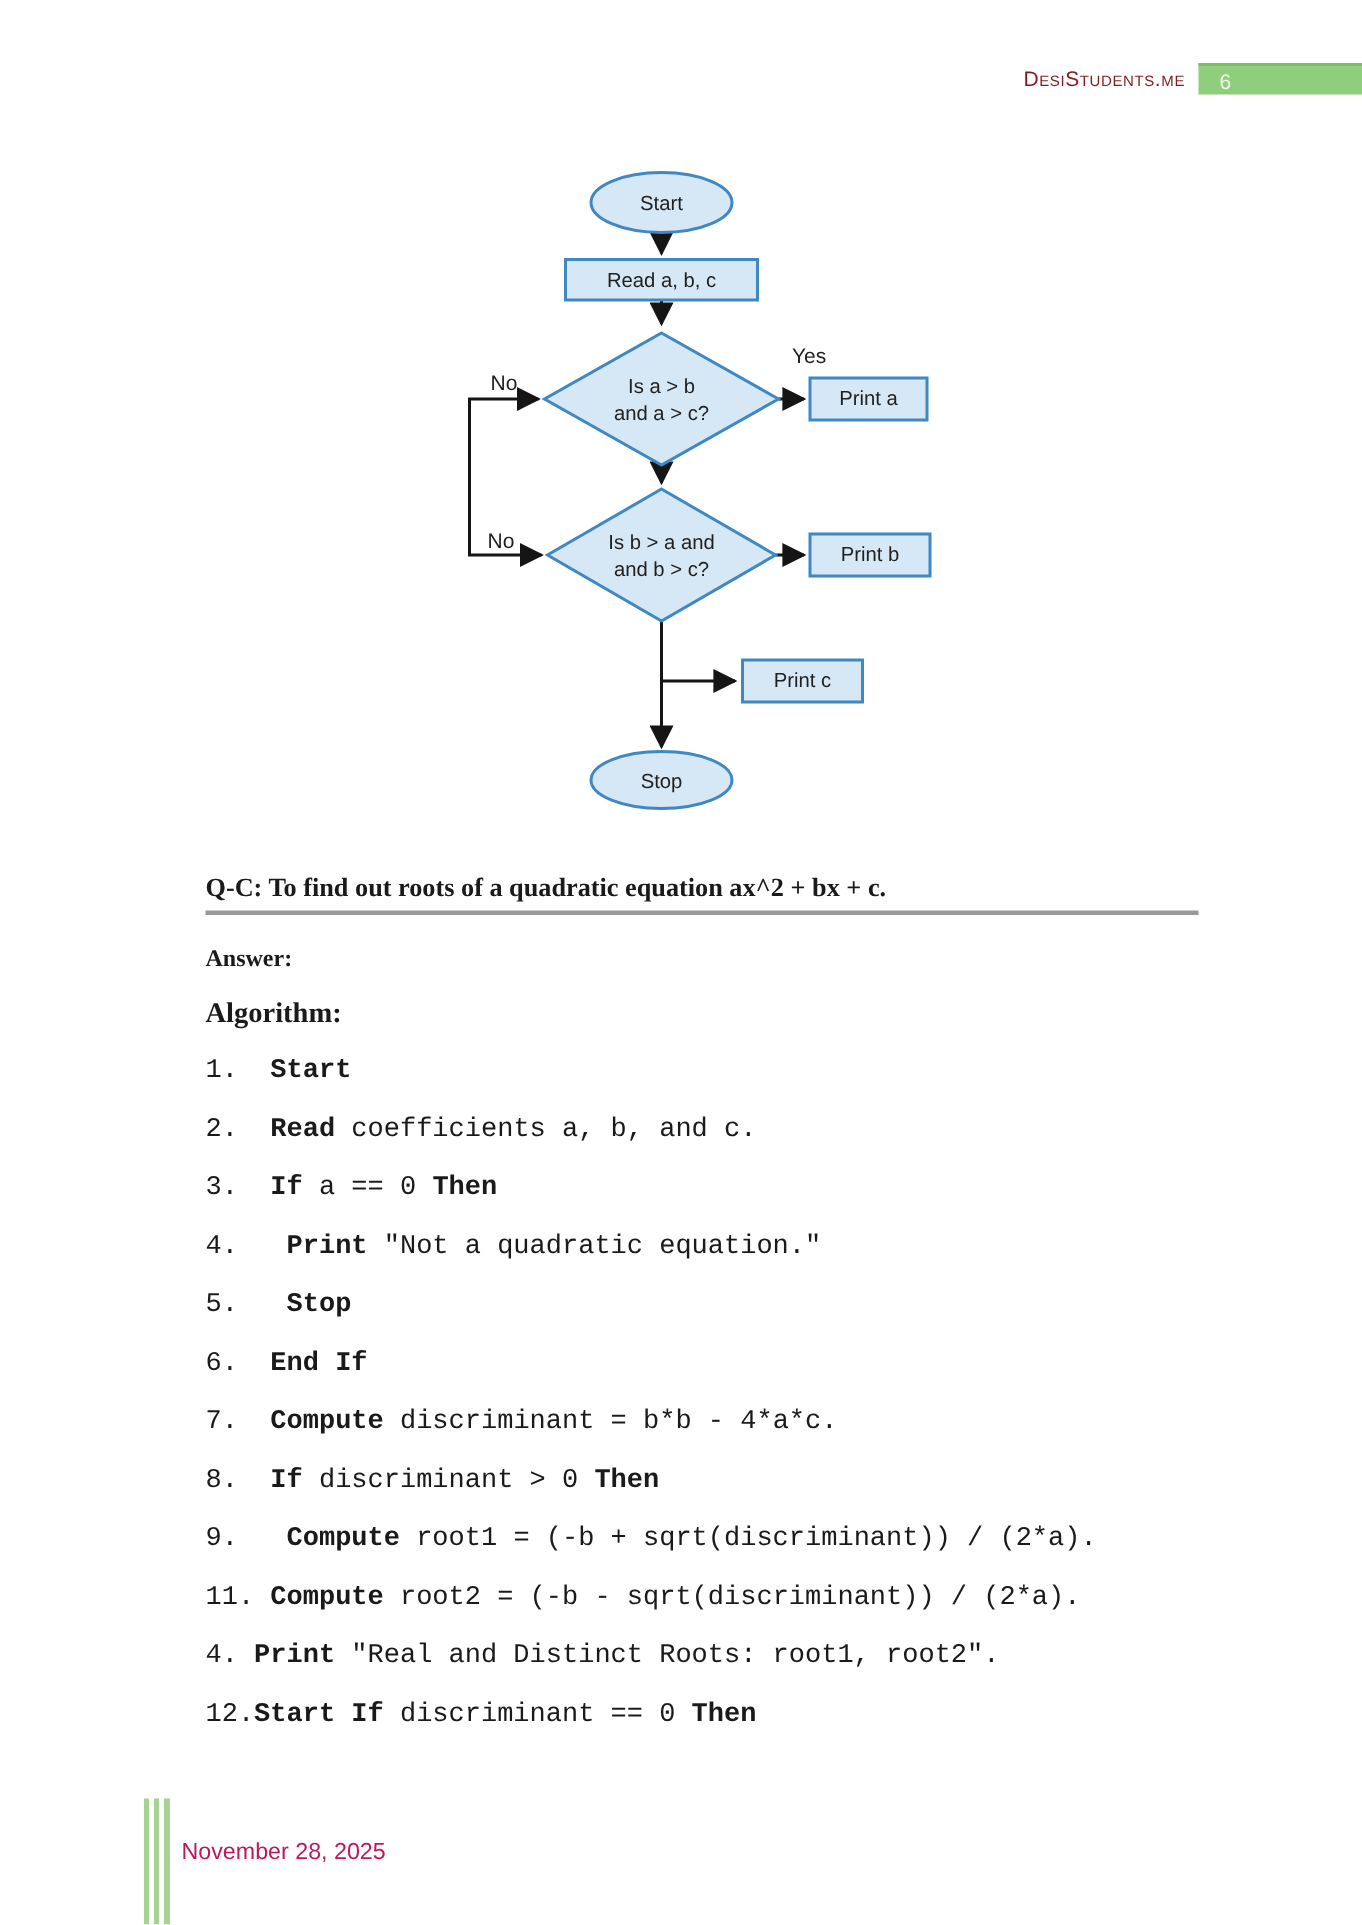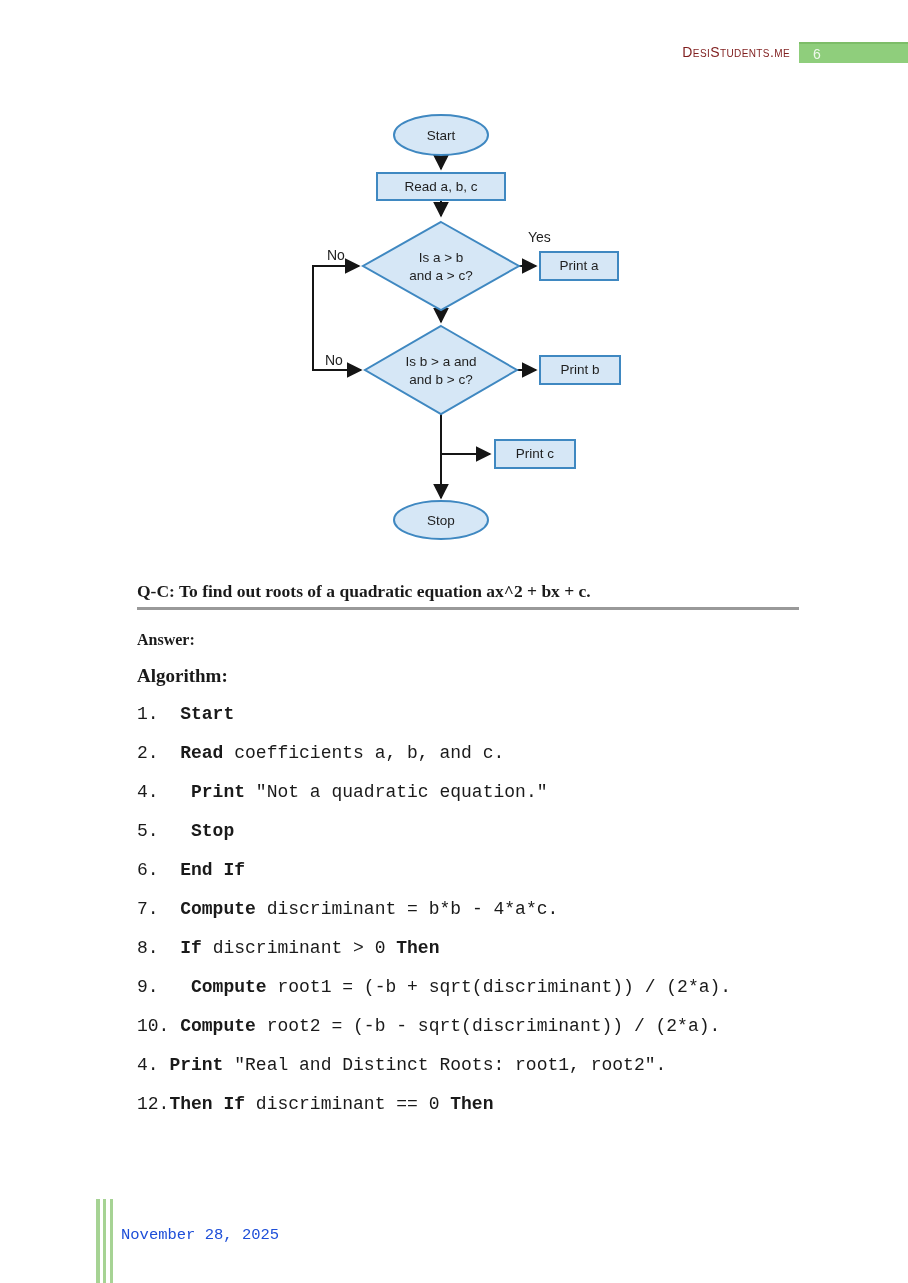--- a/index.html
+++ b/index.html
@@ -28,22 +28,22 @@
   .divider{top:607px;left:137px;width:662px;height:3px;background:#999999;border:none;}
   .answer-label{top:631px;left:137px;font-weight:bold;font-size:16px;}
   .algorithm-label{top:665px;left:137px;font-weight:bold;font-size:19px;}
   .steps{top:703px;left:137px;width:690px;list-style:none;margin:0;padding:0;}
   .steps li{font-size:18px;line-height:22px;margin-bottom:17px;white-space:pre-wrap;font-family:Liberation Mono, monospace;}
   .steps li b{font-weight:bold;}
 
   
   .footer-lines{top:1199px;left:96px;width:18px;height:84px;
     background:repeating-linear-gradient(to right,#a6d394 0px,#a6d394 3.5px,#ffffff 3.5px,#ffffff 6.8px);}
-  .footer-date{top:1226px;left:121px;font-family:Liberation Mono, monospace;
-    font-size:15.5px;color:#1d4ed8;text-align:center;}
+  .footer-date{top:1226px;left:121px;font-family:Liberation Sans, sans-serif;
+    font-size:15.5px;color:#be185d;text-align:center;}
 </style>
 </head>
 <body>
 
 <div class="abs site-name">DesiStudents.me</div>
 <div class="abs page-badge">6</div>
 
 <div class="abs flowchart">
   <svg width="350" height="445" viewBox="0 0 350 445" xmlns="http://www.w3.org/2000/svg">
     <defs>
@@ -95,25 +95,26 @@
   </svg>
 </div>
 
 <div class="abs question">Q-C: To find out roots of a quadratic equation ax^2 + bx + c.</div>
 <div class="abs divider"></div>
 <div class="abs answer-label">Answer:</div>
 <div class="abs algorithm-label">Algorithm:</div>
 <ol class="abs steps" id="steps-list">
     <li><span>1.  </span><b>Start</b></li>
     <li><span>2.  </span><b>Read</b><span> coefficients a, b, and c.</span></li>
+    <li><span>3.  </span><b>If</b><span> a == 0 </span><b>Then</b></li>
     <li><span>4.   </span><b>Print</b><span> "Not a quadratic equation."</span></li>
     <li><span>5.   </span><b>Stop</b></li>
     <li><span>6.  </span><b>End If</b></li>
     <li><span>7.  </span><b>Compute</b><span> discriminant = b*b - 4*a*c.</span></li>
     <li><span>8.  </span><b>If</b><span> discriminant &gt; 0 </span><b>Then</b></li>
     <li><span>9.   </span><b>Compute</b><span> root1 = (-b + sqrt(discriminant)) / (2*a).</span></li>
-    <li><span>10. </span><b>Compute</b><span> root2 = (-b - sqrt(discriminant)) / (2*a).</span></li>
+    <li><span>11. </span><b>Compute</b><span> root2 = (-b - sqrt(discriminant)) / (2*a).</span></li>
     <li><span>4. </span><b>Print</b><span> "Real and Distinct Roots: root1, root2".</span></li>
-    <li><span>12.</span><b>Then If</b><span> discriminant == 0 </span><b>Then</b></li>
+    <li><span>12.</span><b>Start If</b><span> discriminant == 0 </span><b>Then</b></li>
   </ol>
 
 <div class="abs footer-lines"></div>
 <div class="abs footer-date">November 28, 2025</div>
 
 </body></html>

